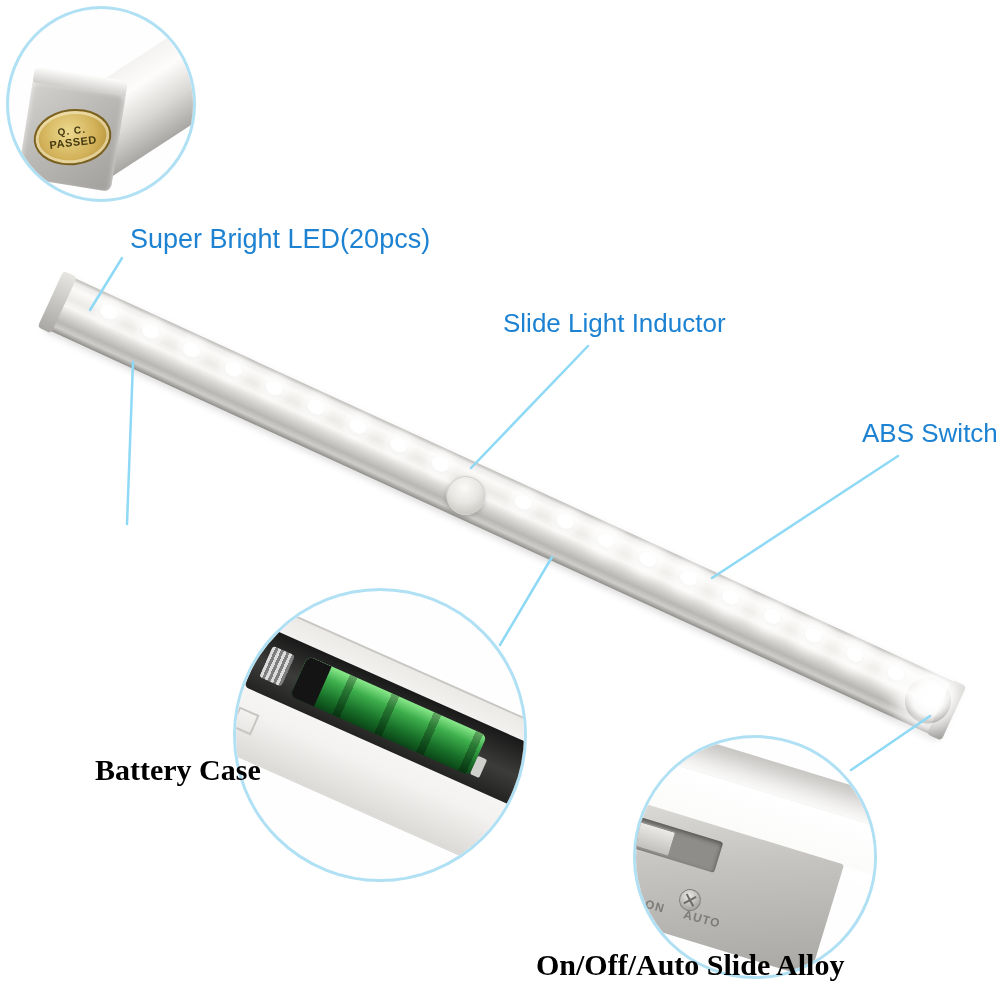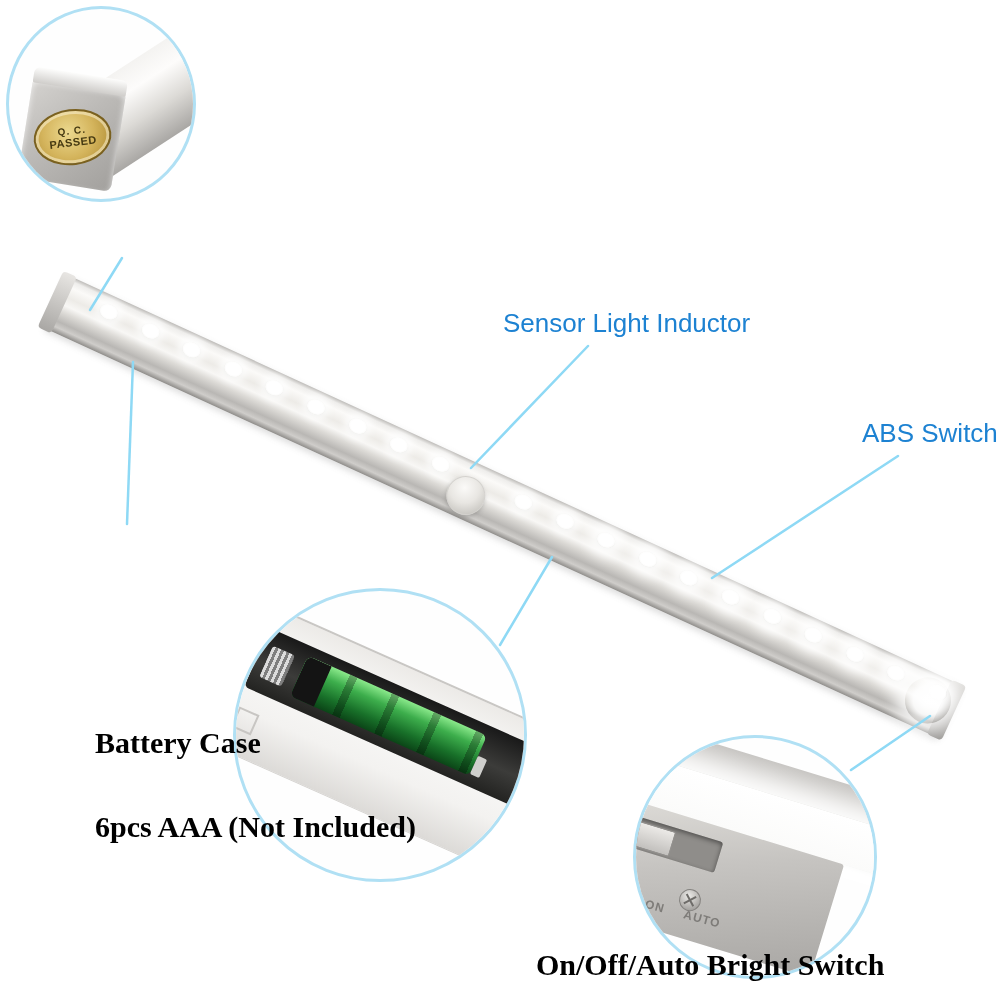--- a/index.html
+++ b/index.html
@@ -6,21 +6,21 @@
   #stage{position:relative;width:1002px;height:1002px;background:#ffffff;overflow:hidden;font-family:"Liberation Sans",sans-serif;}
   .leaders{position:absolute;left:0;top:0;pointer-events:none;}
 
   
   .label-blue{position:absolute;color:#1d82d2;font-size:26px;white-space:nowrap;}
   .label-black{position:absolute;color:#000;font-family:"Liberation Serif",serif;font-weight:bold;font-size:30px;white-space:nowrap;}
   #lbl-led{left:130px;top:224px;font-size:27px;}
   #lbl-sensor{left:503px;top:308px;}
   #lbl-abs{left:862px;top:418px;}
   #lbl-shell{left:85px;top:528px;}
-  #lbl-batcase{left:95px;top:726px;}
+  #lbl-batcase{left:95px;top:753px;}
   #lbl-batspec{left:95px;top:810px;}
   #lbl-switch{left:536px;top:948px;}
 
   
   .bar{position:absolute;left:55px;top:272px;width:985px;height:58px;transform-origin:0 50%;transform:rotate(24.65deg);border-radius:5px;
     background:linear-gradient(180deg,#bdbbb8 0%,#eeedeb 7%,#fbfaf8 18%,#edebe7 36%,#f8f7f5 50%,#dddbd7 62%,#b9b7b4 80%,#cfcdca 90%,#8f8d8a 100%);
     box-shadow:1px 3px 6px rgba(120,120,120,0.25);}
   .led-row{position:absolute;inset:0;}
   .cap-left{position:absolute;left:-5px;top:-2px;width:15px;height:62px;border-radius:4px;background:linear-gradient(180deg,#e8e6e3,#a9a7a4);}
   .cap-right{position:absolute;right:-4px;top:-1px;width:16px;height:60px;border-radius:4px;background:linear-gradient(180deg,#dddbd8,#969491);}
@@ -174,19 +174,19 @@
     <g stroke="#8ed9f5" stroke-width="2.5" stroke-linecap="round">
       <line x1="122" y1="258" x2="90" y2="310"></line>
       <line x1="588" y1="346" x2="471" y2="468"></line>
       <line x1="898" y1="456" x2="712" y2="578"></line>
       <line x1="127" y1="524" x2="133" y2="362"></line>
       <line x1="500" y1="645" x2="552" y2="557"></line>
       <line x1="851" y1="770" x2="930" y2="716"></line>
     </g>
   </svg>
 
-  <div class="label-blue" id="lbl-sensor">Sensor Light Inductor</div>
+  <div class="label-blue" id="lbl-led">Super Bright LED(20pcs)</div>
+  <div class="label-blue" id="lbl-sensor">Slide Light Inductor</div>
   <div class="label-blue" id="lbl-abs">ABS Switch</div>
   <div class="label-black" id="lbl-batcase">Battery Case</div>
-  <div class="label-black" id="lbl-batspec">6pcs AAA (Not Included)</div>
-  <div class="label-black" id="lbl-switch">On/Off/Auto Bright Switch</div>
+  <div class="label-black" id="lbl-switch">On/Off/Auto Slide Alloy</div>
 
 </div>
 
 </body></html>

